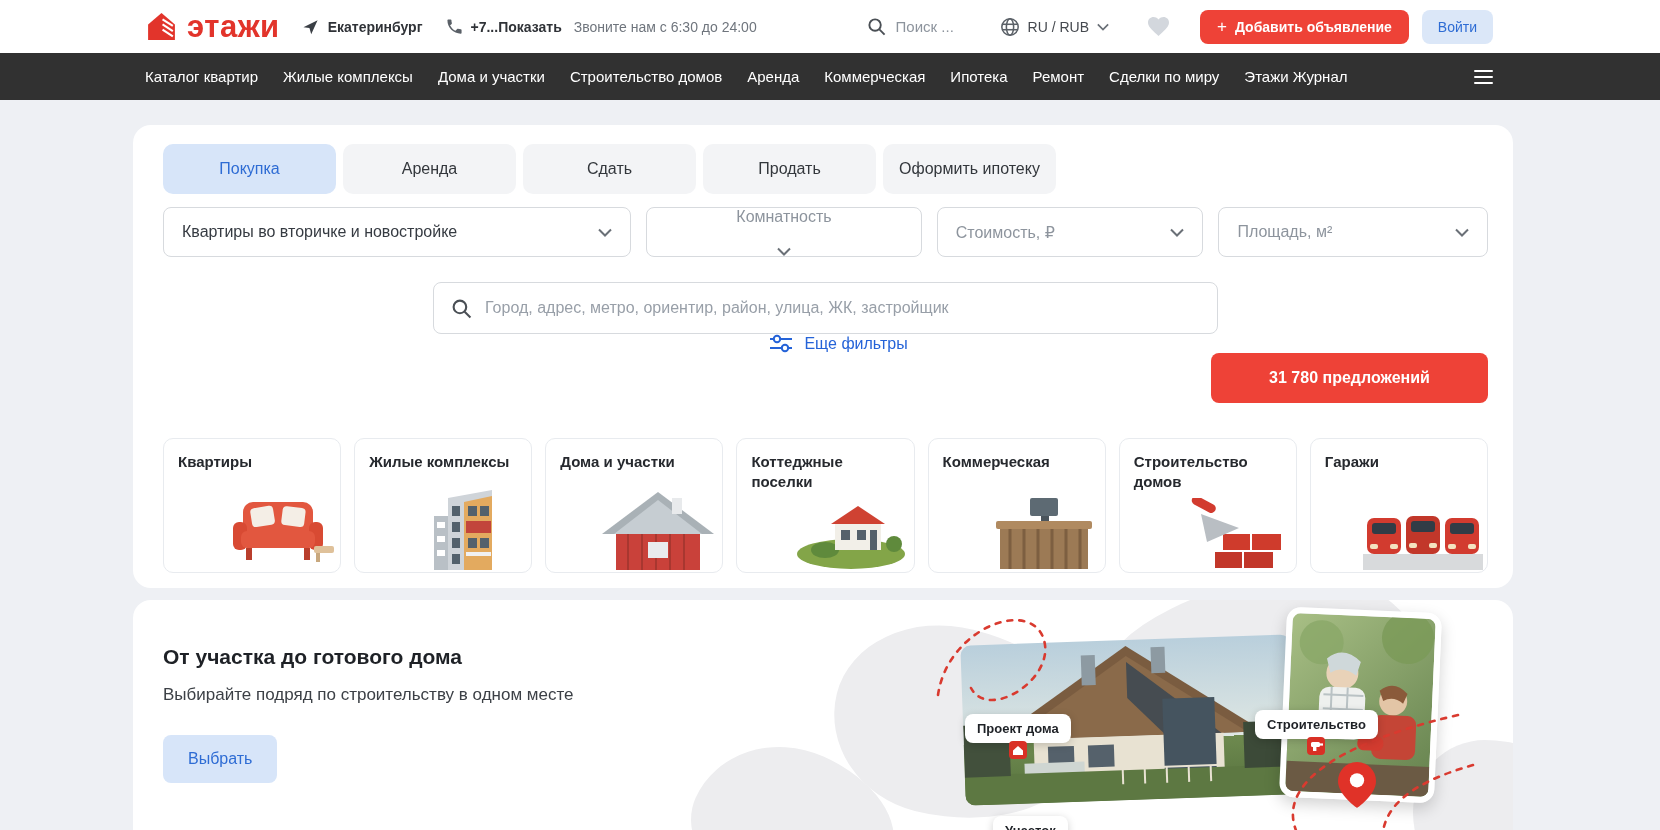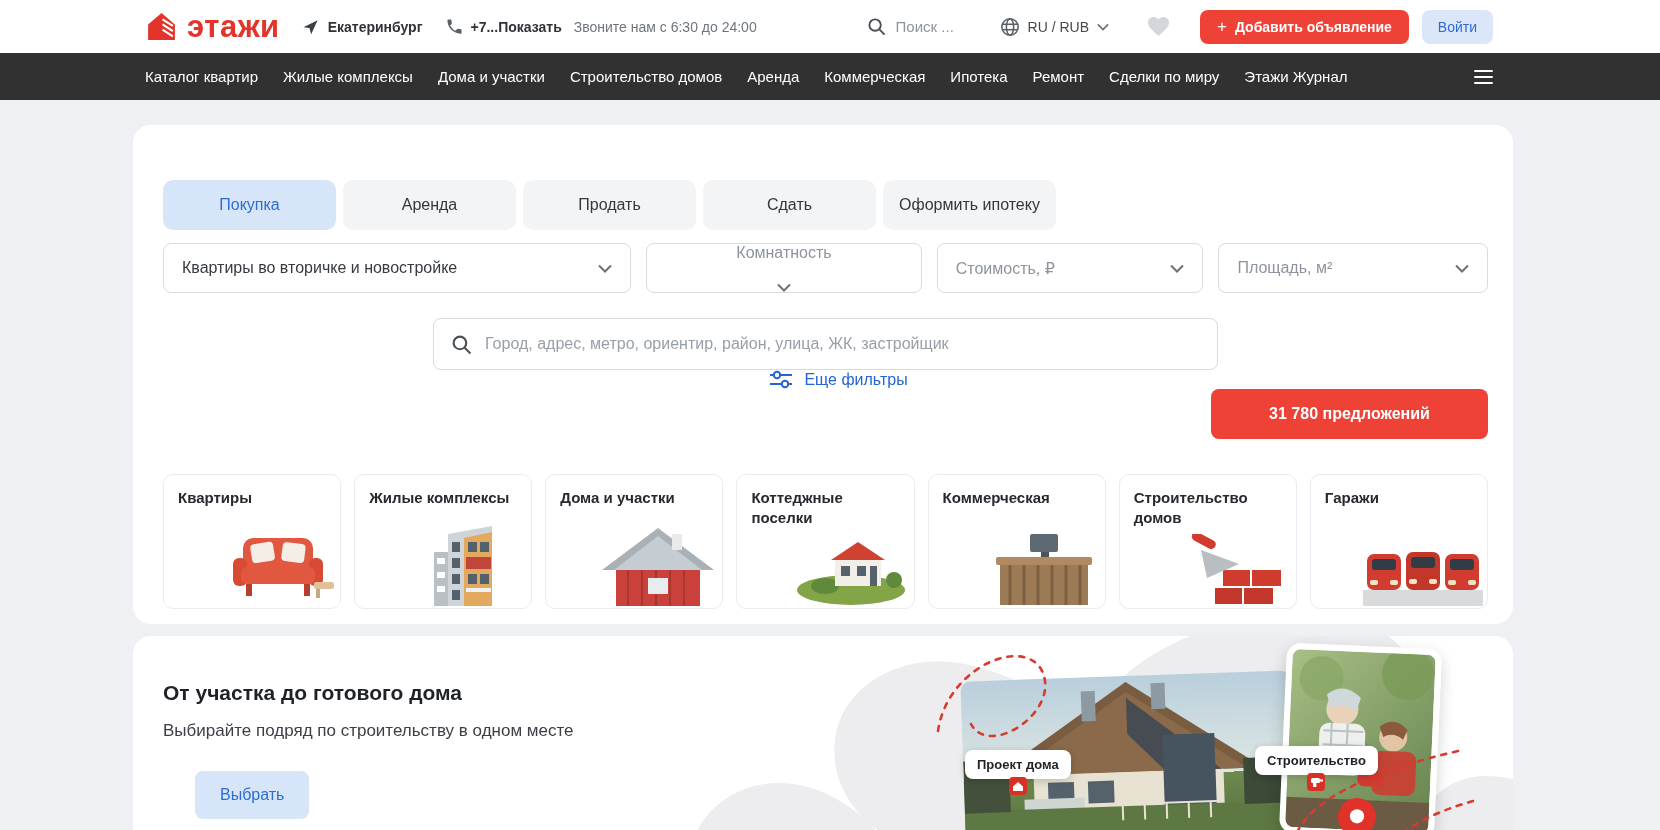--- a/index.html
+++ b/index.html
@@ -32,21 +32,21 @@
                height:34px; padding:0 16px; }
   
   .mainnav { height:47px; background:#313131; display:flex; align-items:center;
              padding:0 167px 0 145px; gap:25px; }
   .mainnav a { color:#fff; font-size:15px; text-decoration:none; white-space:nowrap; cursor:pointer; }
   .burger { margin-left:auto; display:flex; flex-direction:column; gap:4px; cursor:pointer; }
   .burger span { width:19px; height:2px; background:#fff; border-radius:1px; }
   
   .wrap { width:1380px; margin-left:133px; }
   .card { background:#fff; border-radius:18px; }
-  .card1 { margin-top:25px; padding:55px 25px 15px 30px; }
+  .card1 { margin-top:25px; padding:19px 25px 15px 30px; }
   
   .tabs { display:flex; gap:7px; }
   .tab { width:173px; height:50px; border:none; border-radius:10px; background:#f3f4f6;
          color:#33373c; font-family:inherit; font-size:16px; cursor:pointer; }
   .tab.active { background:#d7e5f9; color:#2e6cd4; }
   
   .filters { display:flex; gap:15px; margin-top:13px; }
   .field { height:50px; border:1px solid #d7dade; border-radius:8px; background:#fff;
            display:flex; align-items:center; justify-content:space-between;
            padding:0 18px; font-size:16px; cursor:pointer; }
@@ -70,21 +70,21 @@
   .cat { position:relative; height:135px; border:1px solid #e8ebef; border-radius:10px;
          padding:13px 14px; cursor:pointer; overflow:hidden; background:#fff; }
   .cat .lbl { font-size:15px; font-weight:bold; color:#26292e; line-height:1.35; }
   .cat svg { position:absolute; right:4px; bottom:2px; }
   
   .banner { margin-top:12px; height:267px; position:relative; overflow:hidden; }
   .btext { position:absolute; left:30px; top:45px; z-index:6; }
   .btitle { font-size:21px; font-weight:bold; color:#1e2126; }
   .bsub { margin-top:16px; font-size:17px; color:#3c4046; }
   .btn-choose { margin-top:30px; background:#d7e5f9; color:#2e6cd4; border:none; cursor:pointer;
-                border-radius:8px; height:48px; padding:0 25px; font-family:inherit; font-size:16px;margin-left:32px; }
+                border-radius:8px; height:48px; padding:0 25px; font-family:inherit; font-size:16px; }
   .blob { position:absolute; background:#ededef; z-index:1; }
   .photo-house { position:absolute; left:830px; top:40px; width:330px; height:160px; z-index:2;
                  border-radius:10px; overflow:hidden; transform:rotate(-2deg);
                  background:linear-gradient(#b9cfdc 0%,#dfe7e3 62%,#6e8a4f 62%,#55703d 100%); }
   .photo-people { position:absolute; left:1150px; top:10px; width:155px; height:190px; z-index:2;
                   border:6px solid #fff; border-radius:14px; transform:rotate(2.5deg);
                   box-shadow:0 6px 16px rgba(0,0,0,.18); overflow:hidden;
                   background:linear-gradient(135deg,#a8bf85,#64814d); }
   .chip { position:absolute; z-index:4; background:#fff; border-radius:8px; padding:7px 12px;
           font-size:13px; font-weight:bold; color:#1e2126; white-space:nowrap;
@@ -197,22 +197,22 @@
       <span></span>
     </div>
 </nav>
 
 <div class="wrap">
 
   <section class="card card1">
     <div class="tabs">
       <button class="tab active">Покупка</button>
       <button class="tab">Аренда</button>
+      <button class="tab">Сдать</button>
       <button class="tab">Продать</button>
-      <button class="tab">Сдать</button>
       <button class="tab">Оформить ипотеку</button>
     </div>
 
     <div class="filters">
       <div class="field f1">
         <span class="val">Квартиры во вторичке и новостройке</span>
         <span style="display:flex">
             <svg width="14" height="9" viewBox="0 0 14 8" fill="none" stroke="#6a7077" stroke-width="2">
               <path d="M1 1 L7 7 L13 1"></path>
             </svg>

